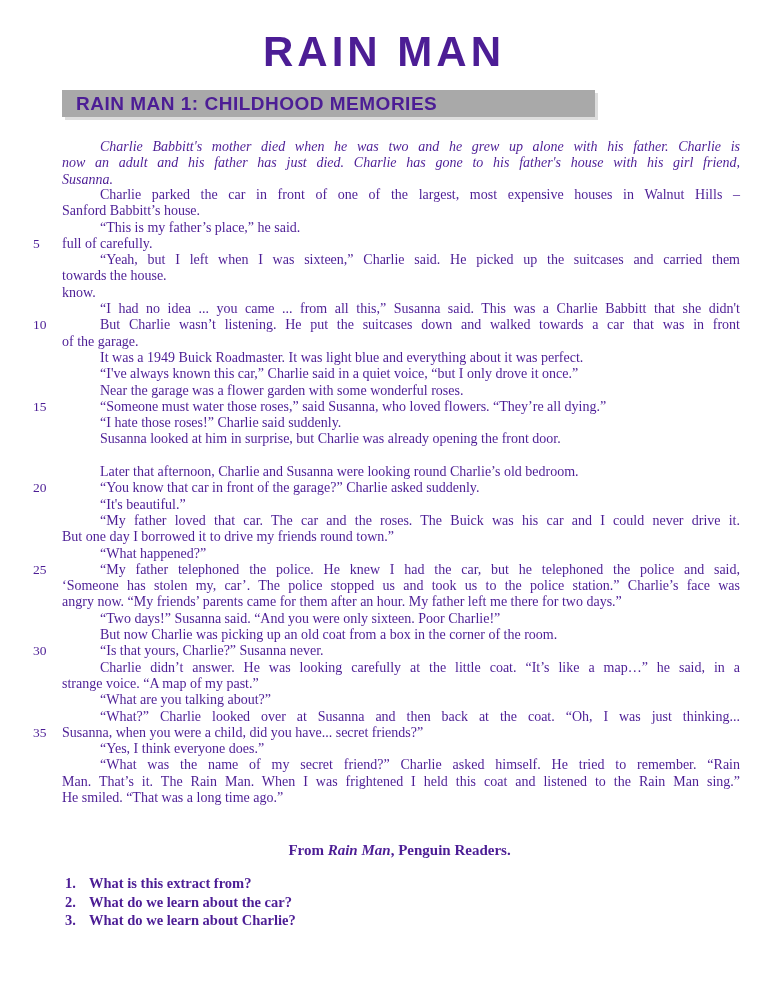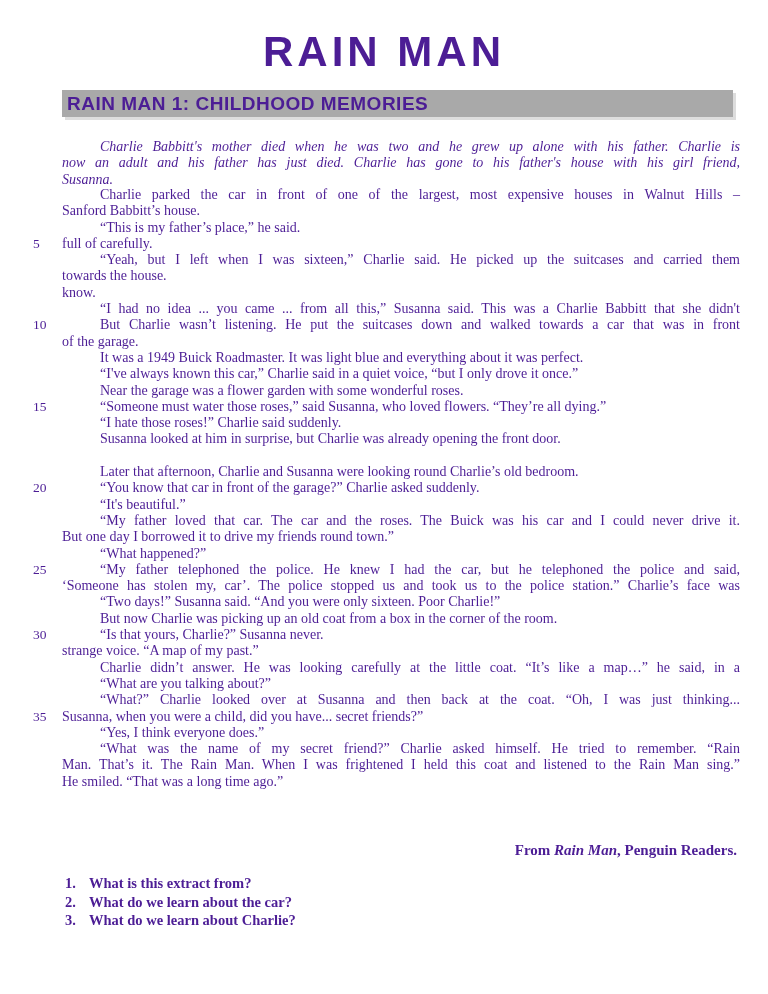--- a/index.html
+++ b/index.html
@@ -1,32 +1,32 @@
 <!DOCTYPE html>
 <html><head>
 <meta charset="utf-8">
 <style>
   html,body{margin:0;padding:0;background:#fff;}
   .page{position:relative;width:768px;height:994px;background:#ffffff;overflow:hidden;
         font-family:"Liberation Serif","DejaVu Serif",serif;color:#4c1d95;}
   .doc-title{position:absolute;top:28px;left:0;width:768px;text-align:center;
         font-family:"Liberation Sans","DejaVu Sans",sans-serif;font-weight:800;
         font-size:42px;letter-spacing:4px;line-height:48px;}
-  .banner{position:absolute;top:90px;left:62px;width:671px;height:27px;background:#a9a9a9;
+  .banner{position:absolute;top:90px;left:62px;width:533px;height:27px;background:#a9a9a9;
         box-shadow:3px 3px 0 #dddddd;
         font-family:"Liberation Sans","DejaVu Sans",sans-serif;font-weight:800;
-        font-size:19px;line-height:27px;padding-left:5px;letter-spacing:0.5px;box-sizing:border-box;}
+        font-size:19px;line-height:27px;padding-left:14px;letter-spacing:0.5px;box-sizing:border-box;}
   .intro{position:absolute;top:129px;left:62px;width:678px;font-style:italic;margin-top:10px;}
   .passage{position:absolute;top:187px;left:62px;width:678px;}
   .line{position:relative;height:16.3px;line-height:16.3px;font-size:14px;text-align:left;}
   .line.ind{text-indent:38px;}
   .line.jst{text-align:justify;text-align-last:justify;}
   .ln-num{position:absolute;left:-29px;top:0;width:26px;font-size:13.5px;text-align:left;
         text-indent:0;line-height:16.3px;}
-  .source-line{position:absolute;top:842px;left:62px;width:675px;text-align:right;
+  .source-line{position:absolute;top:842px;left:62px;width:675px;text-align:center;
         font-weight:bold;font-size:15px;line-height:17px;}
   .source-title{font-style:italic;}
   .questions{position:absolute;top:874px;left:65px;width:660px;font-weight:bold;font-size:14.5px;}
   .q-row{display:flex;line-height:18.6px;}
   .q-num{width:24px;flex:none;}
   .q-text{flex:1;}
 </style>
 </head>
 <body>
 
@@ -63,25 +63,26 @@
       <div class="line ind"><span>Susanna looked at him in surprise, but Charlie was already opening the front door.</span></div>
       <div class="line"><span></span></div>
       <div class="line ind"><span>Later that afternoon, Charlie and Susanna were looking round Charlie’s old bedroom.</span></div>
       <div class="line ind"><span class="ln-num">20</span><span>“You know that car in front of the garage?” Charlie asked suddenly.</span></div>
       <div class="line ind"><span>“It's beautiful.”</span></div>
       <div class="line ind jst"><span>“My father loved that car. The car and the roses. The Buick was his car and I could never drive it.</span></div>
       <div class="line"><span>But one day I borrowed it to drive my friends round town.”</span></div>
       <div class="line ind"><span>“What happened?”</span></div>
       <div class="line ind jst"><span class="ln-num">25</span><span>“My father telephoned the police. He knew I had the car, but he telephoned the police and said,</span></div>
       <div class="line jst"><span>‘Someone has stolen my, car’. The police stopped us and took us to the police station.” Charlie’s face was</span></div>
+      <div class="line"><span>angry now. “My friends’ parents came for them after an hour. My father left me there for two days.”</span></div>
       <div class="line ind"><span>“Two days!” Susanna said. “And you were only sixteen. Poor Charlie!”</span></div>
       <div class="line ind"><span>But now Charlie was picking up an old coat from a box in the corner of the room.</span></div>
       <div class="line ind"><span class="ln-num">30</span><span>“Is that yours, Charlie?” Susanna never.</span></div>
+      <div class="line ind jst"><span>Charlie didn’t answer. He was looking carefully at the little coat. “It’s like a map…” he said, in a</span></div>
       <div class="line"><span>strange voice. “A map of my past.”</span></div>
-      <div class="line ind jst"><span>Charlie didn’t answer. He was looking carefully at the little coat. “It’s like a map…” he said, in a</span></div>
       <div class="line ind"><span>“What are you talking about?”</span></div>
       <div class="line ind jst"><span>“What?” Charlie looked over at Susanna and then back at the coat. “Oh, I was just thinking...</span></div>
       <div class="line"><span class="ln-num">35</span><span>Susanna, when you were a child, did you have... secret friends?”</span></div>
       <div class="line ind"><span>“Yes, I think everyone does.”</span></div>
       <div class="line ind jst"><span>“What was the name of my secret friend?” Charlie asked himself. He tried to remember. “Rain</span></div>
       <div class="line jst"><span>Man. That’s it. The Rain Man. When I was frightened I held this coat and listened to the Rain Man sing.”</span></div>
       <div class="line"><span>He smiled. “That was a long time ago.”</span></div>
     </div>
 
   <div class="source-line">

